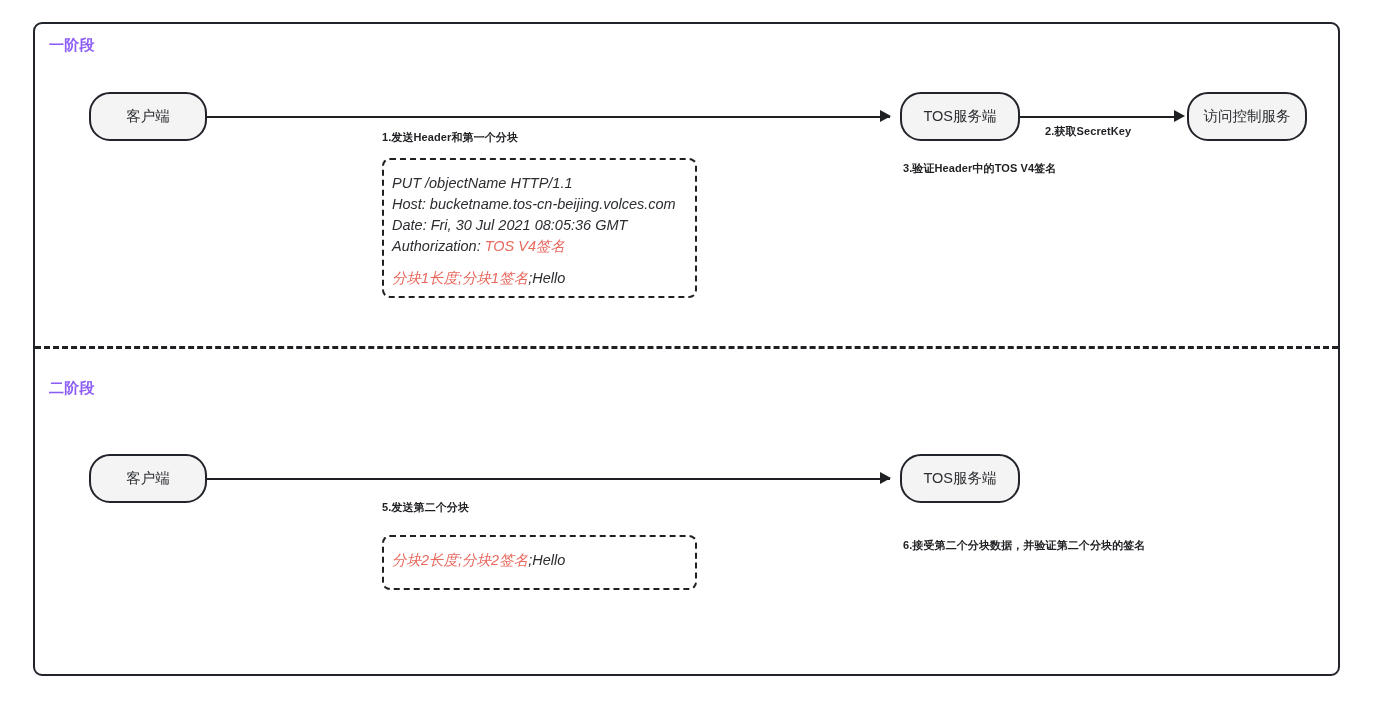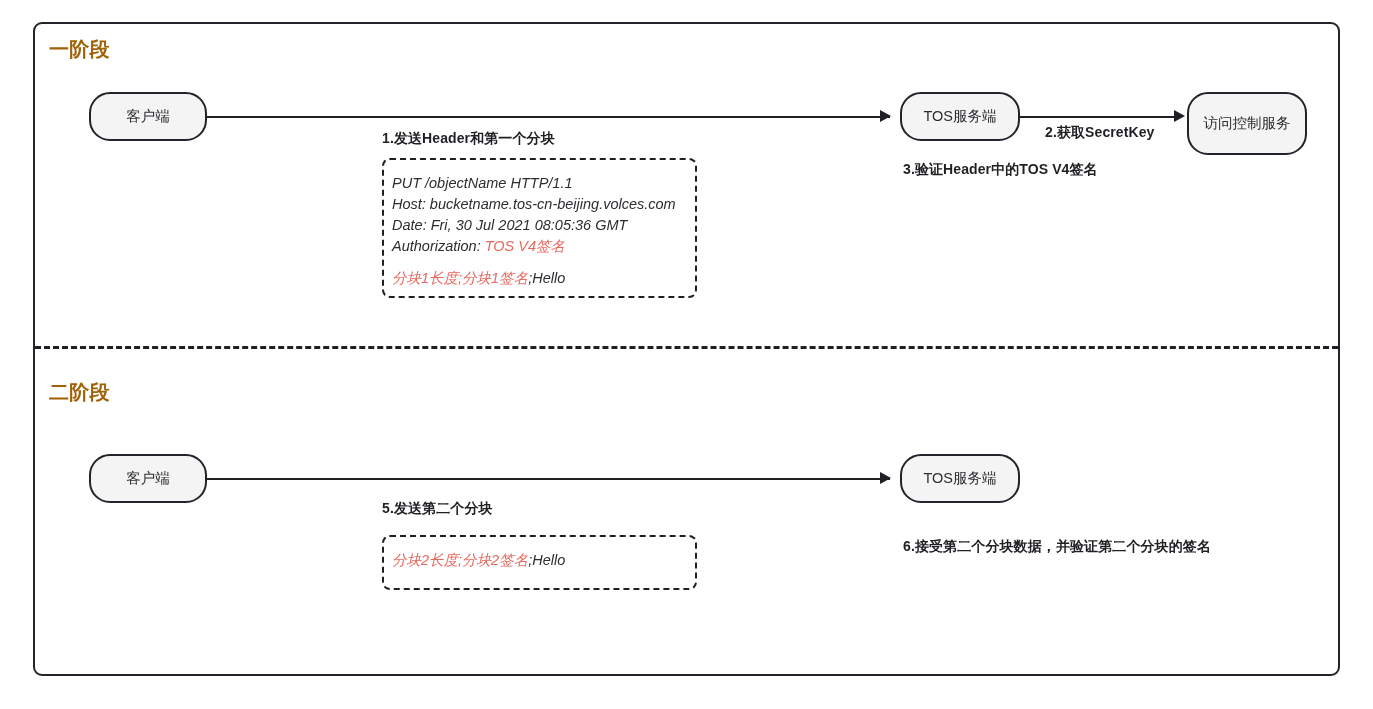--- a/index.html
+++ b/index.html
@@ -43,24 +43,24 @@
     left: 35px;
     top: 346px;
     width: 1303px;
     height: 0;
     border-top: 3px dashed #1f2023;
   }
 
   
   .phase-title {
     position: absolute;
-    font-size: 20px;
+    font-size: 15px;
     font-weight: bold;
     letter-spacing: 0.3px;
-    color: #a16207;
+    color: #8b5cf6;
     white-space: nowrap;
   }
   .phase-title.one { left: 49px; top: 36px; }
   .phase-title.two { left: 49px; top: 379px; }
 
   
   .node {
     position: absolute;
     box-sizing: border-box;
     background: #f4f4f4;
@@ -68,21 +68,21 @@
     border-radius: 21px;
     display: flex;
     align-items: center;
     justify-content: center;
     font-size: 14.5px;
     color: #2b2d31;
     white-space: nowrap;
   }
   .node-client-1  { left: 89px;   top: 92px;  width: 118px; height: 49px; }
   .node-tos-1     { left: 900px;  top: 92px;  width: 120px; height: 49px; }
-  .node-acl       { left: 1187px; top: 92px;  width: 120px; height: 63px; }
+  .node-acl       { left: 1187px; top: 92px;  width: 120px; height: 49px; }
   .node-client-2  { left: 89px;   top: 454px; width: 118px; height: 49px; }
   .node-tos-2     { left: 900px;  top: 454px; width: 120px; height: 49px; }
 
   
   .arrow-line {
     position: absolute;
     height: 0;
     border-top: 2.2px solid #1f2023;
   }
   .arrow-head {
@@ -99,21 +99,21 @@
   
   .arrow-2-line { left: 1020px; top: 116px; width: 157px; }
   .arrow-2-head { left: 1174px; top: 110px; }
   
   .arrow-3-line { left: 207px; top: 478px; width: 683px; }
   .arrow-3-head { left: 880px; top: 472px; }
 
   
   .step-label {
     position: absolute;
-    font-size: 14px;
+    font-size: 11px;
     font-weight: bold;
     color: #1f2023;
     white-space: nowrap;
     letter-spacing: 0.1px;
   }
   .step-1 { left: 382px;  top: 130px; }
   .step-2 { left: 1045px; top: 124px; }
   .step-3 { left: 903px;  top: 161px; }
   .step-4 { left: 903px;  top: 275px; }
   .step-5 { left: 382px;  top: 500px; }

